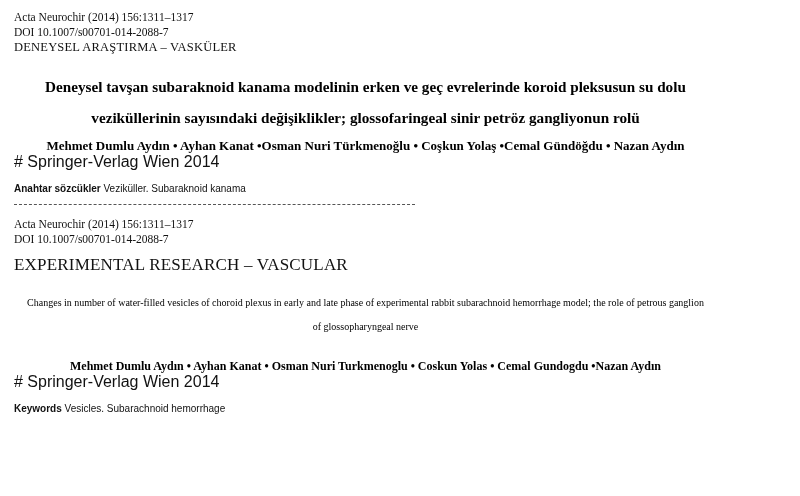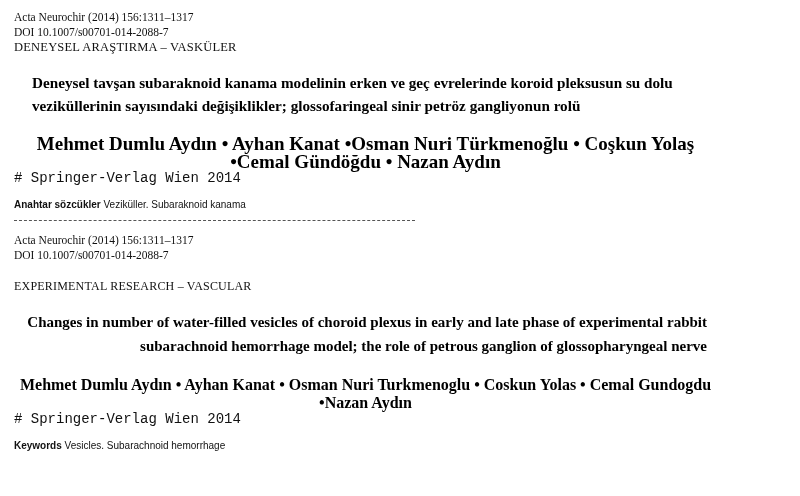--- a/index.html
+++ b/index.html
@@ -30,43 +30,44 @@
   .section-label {
     font-family: "Liberation Serif", serif;
     font-size: 12.5px;
     letter-spacing: 0.2px;
     color: #111;
   }
   .title {
     font-family: "Liberation Serif", serif;
     font-weight: bold;
     font-size: 15.2px;
-    line-height: 23px;
+    line-height: 31px;
+    text-align: center;
     margin: 16px 18px 0 18px;
     color: #000;
   }
   .authors {
     font-family: "Liberation Serif", serif;
     font-weight: bold;
-    font-size: 19px;
+    font-size: 13px;
     line-height: 18px;
     text-align: center;
-    margin: 18px 6px 0 6px;
+    margin: 4px 6px 0 6px;
     color: #000;
   }
   .dates {
     font-family: "Liberation Sans", sans-serif;
     font-size: 10.3px;
     line-height: 14px;
     margin-top: 16px;
     color: #111;
   }
   .copyright {
-    font-family: Liberation Mono, monospace;
-    font-size: 14px;
+    font-family: Liberation Sans, sans-serif;
+    font-size: 16px;
     line-height: 14px;
     color: #111;
   }
   .keywords {
     font-family: "Liberation Sans", sans-serif;
     font-size: 10px;
     line-height: 14px;
     margin-top: 13px;
     color: #111;
   }
@@ -84,38 +85,38 @@
     margin-top: 12px;
   }
   .journal-line2 {
     font-family: "Liberation Serif", serif;
     font-size: 11.5px;
     line-height: 15px;
     color: #111;
   }
   .section-label2 {
     font-family: "Liberation Serif", serif;
-    font-size: 12px;
+    font-size: 17px;
     letter-spacing: 0.2px;
-    margin-top: 16px;
+    margin-top: 8px;
     color: #111;
   }
   .title2 {
     font-family: "Liberation Serif", serif;
-    font-weight: bold;
-    font-size: 15px;
+    font-weight: normal;
+    font-size: 10px;
     line-height: 24px;
-    text-align: right;
+    text-align: center;
     margin: 16px 10px 0 10px;
     color: #000;
   }
   .authors2 {
     font-family: "Liberation Serif", serif;
     font-weight: bold;
-    font-size: 16px;
+    font-size: 12px;
     line-height: 18px;
     text-align: center;
     margin: 18px 4px 0 4px;
     color: #000;
   }
 </style>
 </head>
 <body>
 
 <div class="page">

